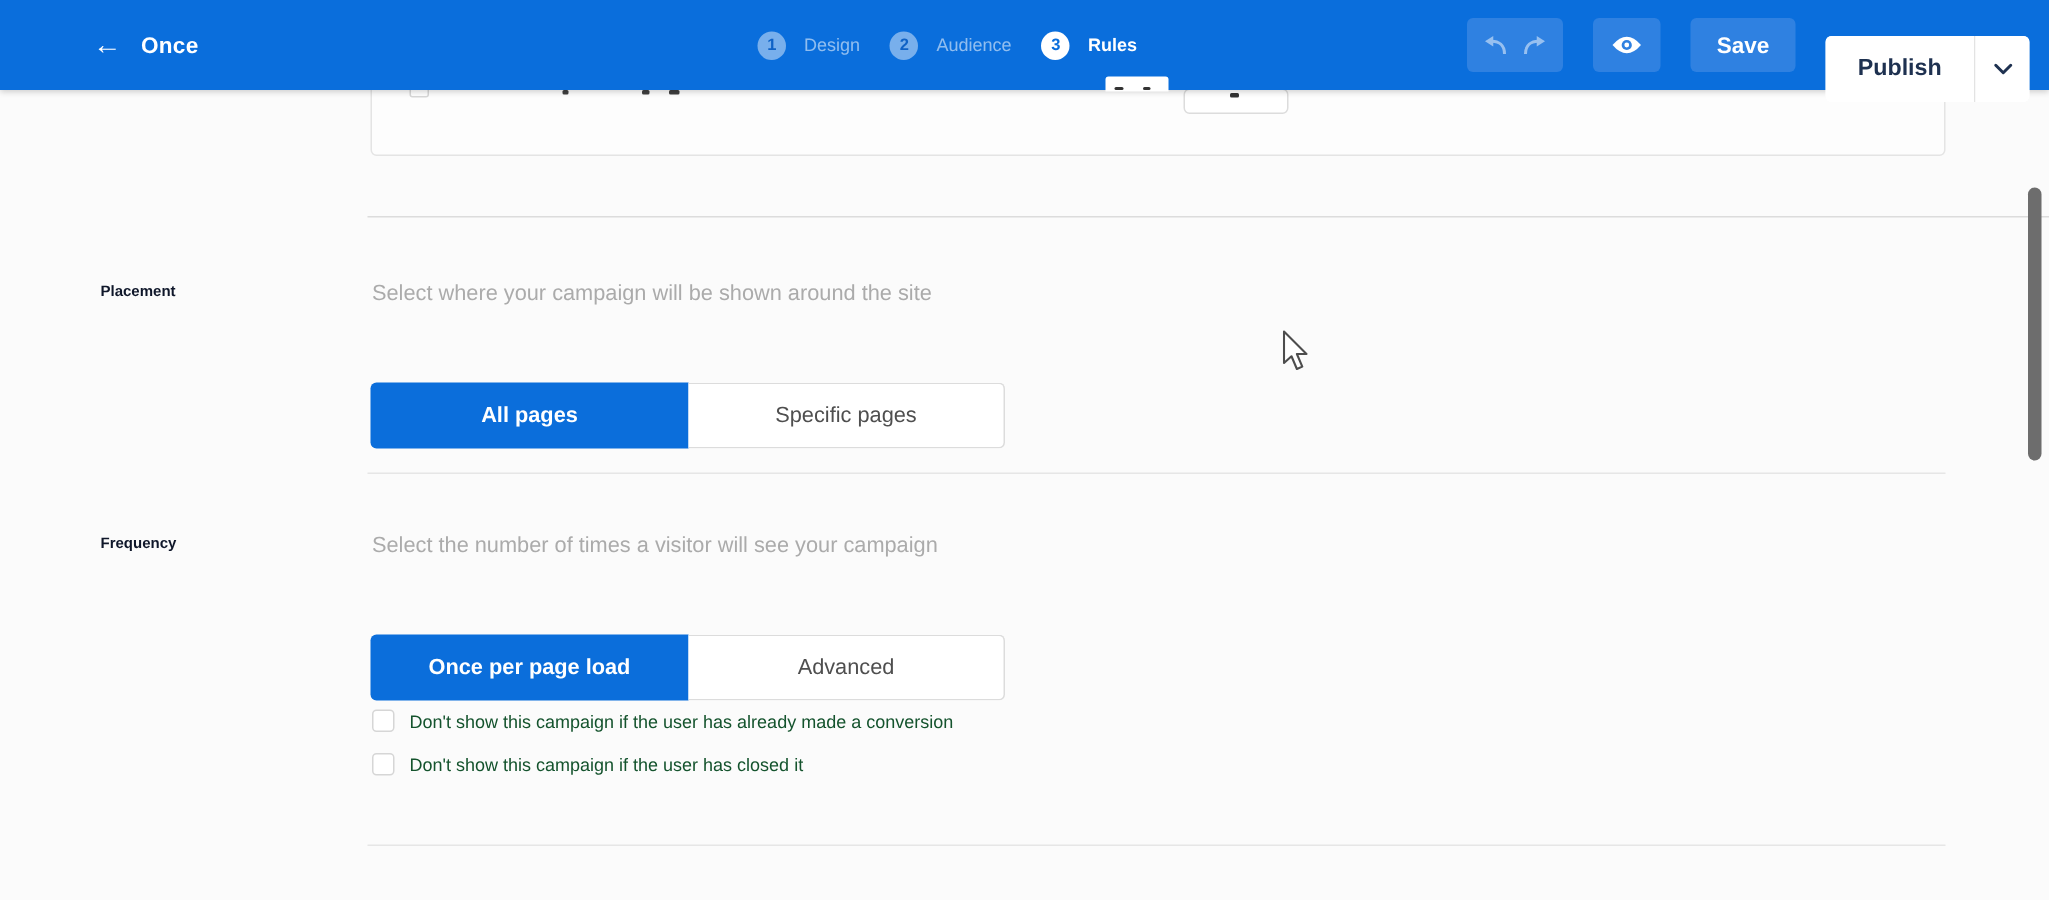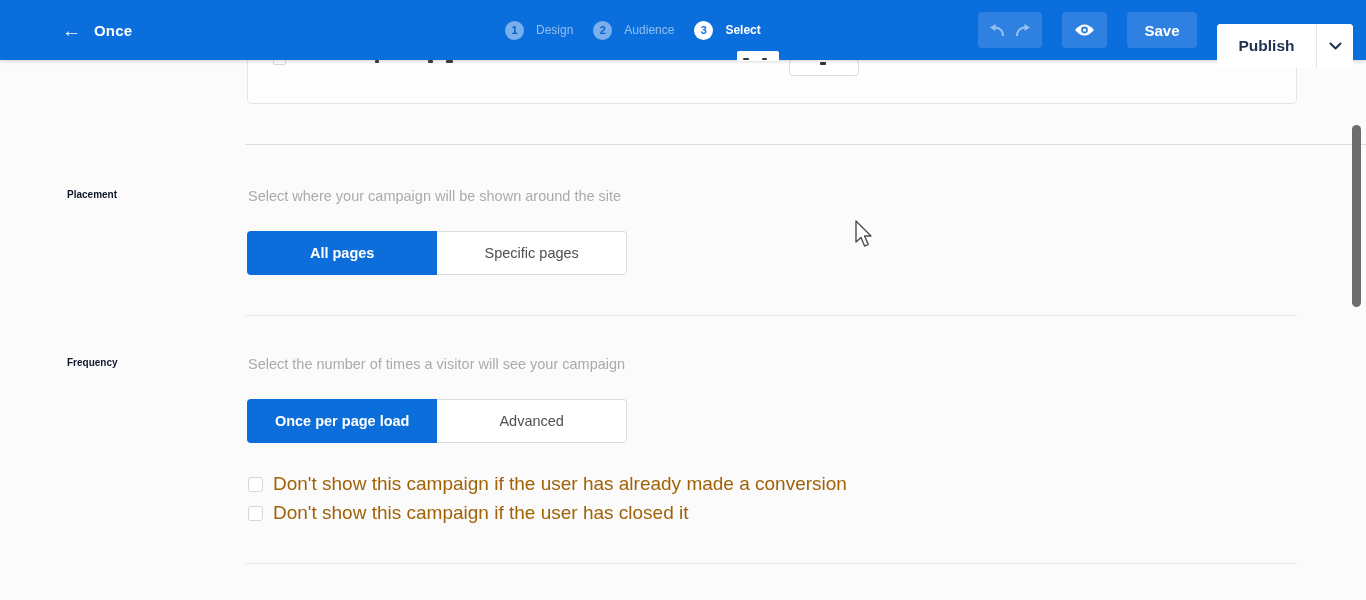--- a/index.html
+++ b/index.html
@@ -54,30 +54,30 @@
   .div1 { left:245px; top:144px; width:1121px; }
   .div2 { left:245px; top:315px; width:1052px; background:#e6e6e6; }
   .div3 { left:245px; top:563px; width:1052px; background:#e6e6e6; }
 
   
   .section-label { position:absolute; left:67px; font-size:10px; font-weight:700; color:#0f172a; z-index:1; }
   .section-desc  { position:absolute; left:248px; font-size:14.5px; color:#ababab; z-index:1; }
   .lbl1 { top:189px; } .desc1 { top:188px; }
   .lbl2 { top:357px; } .desc2 { top:356px; }
 
-  .segmented { position:absolute; left:247px; width:380px; height:44px; display:flex; z-index:1; }
+  .segmented { position:absolute; left:247px; width:423px; height:44px; display:flex; z-index:1;margin-top:24px; }
   .seg1 { top:231px; } .seg2 { top:399px; }
   .seg { font-family:"Liberation Sans",sans-serif; font-size:14.5px; cursor:pointer; height:44px; }
   .seg.on { width:212px; background:#0b6edb; color:#fff; font-weight:600; border:none; border-radius:4px 0 0 4px; }
   .seg.off { width:211px; background:#fff; color:#4f4f4f; border:1px solid #dcdcdc; border-left:none; border-radius:0 4px 4px 0; }
 
   .check-row { position:absolute; left:248px; display:flex; align-items:center; gap:10px; z-index:1; cursor:pointer; }
   .row1 { top:473px; } .row2 { top:502px; }
   .checkbox { width:15px; height:15px; background:#fff; border:1px solid #d6d6d6; border-radius:3px; flex:0 0 auto; }
-  .check-label { font-size:19px; color:#a16207; }
+  .check-label { font-size:12px; color:#14532d; }
 
   
   .scroll-thumb { position:absolute; left:1352px; top:125px; width:9px; height:182px; background:#6d6d6d;
                   border-radius:4.5px; z-index:25; }
   .cursor { position:absolute; left:855px; top:220px; z-index:40; pointer-events:none; }
 </style>
 </head>
 <body>
 
 <div class="viewport">
@@ -134,21 +134,21 @@
       <div class="step">
         <span class="step-circle">1</span>
         <span class="step-label">Design</span>
       </div>
       <div class="step">
         <span class="step-circle">2</span>
         <span class="step-label">Audience</span>
       </div>
       <div class="step active">
         <span class="step-circle">3</span>
-        <span class="step-label">Select</span>
+        <span class="step-label">Rules</span>
       </div>
     </div>
 
     <div class="actions">
       <div class="hbtn undoredo">
         <span style="display:flex;">
           <svg width="16" height="13" viewBox="0 0 16 13">
               <path d="M14 12 C14 6 10 3.5 5.5 3.5" fill="none" stroke="#ffffff" stroke-width="2"></path>
               <polygon points="6.5,0 6.5,7 1,3.5" fill="#ffffff"></polygon>
             </svg>

